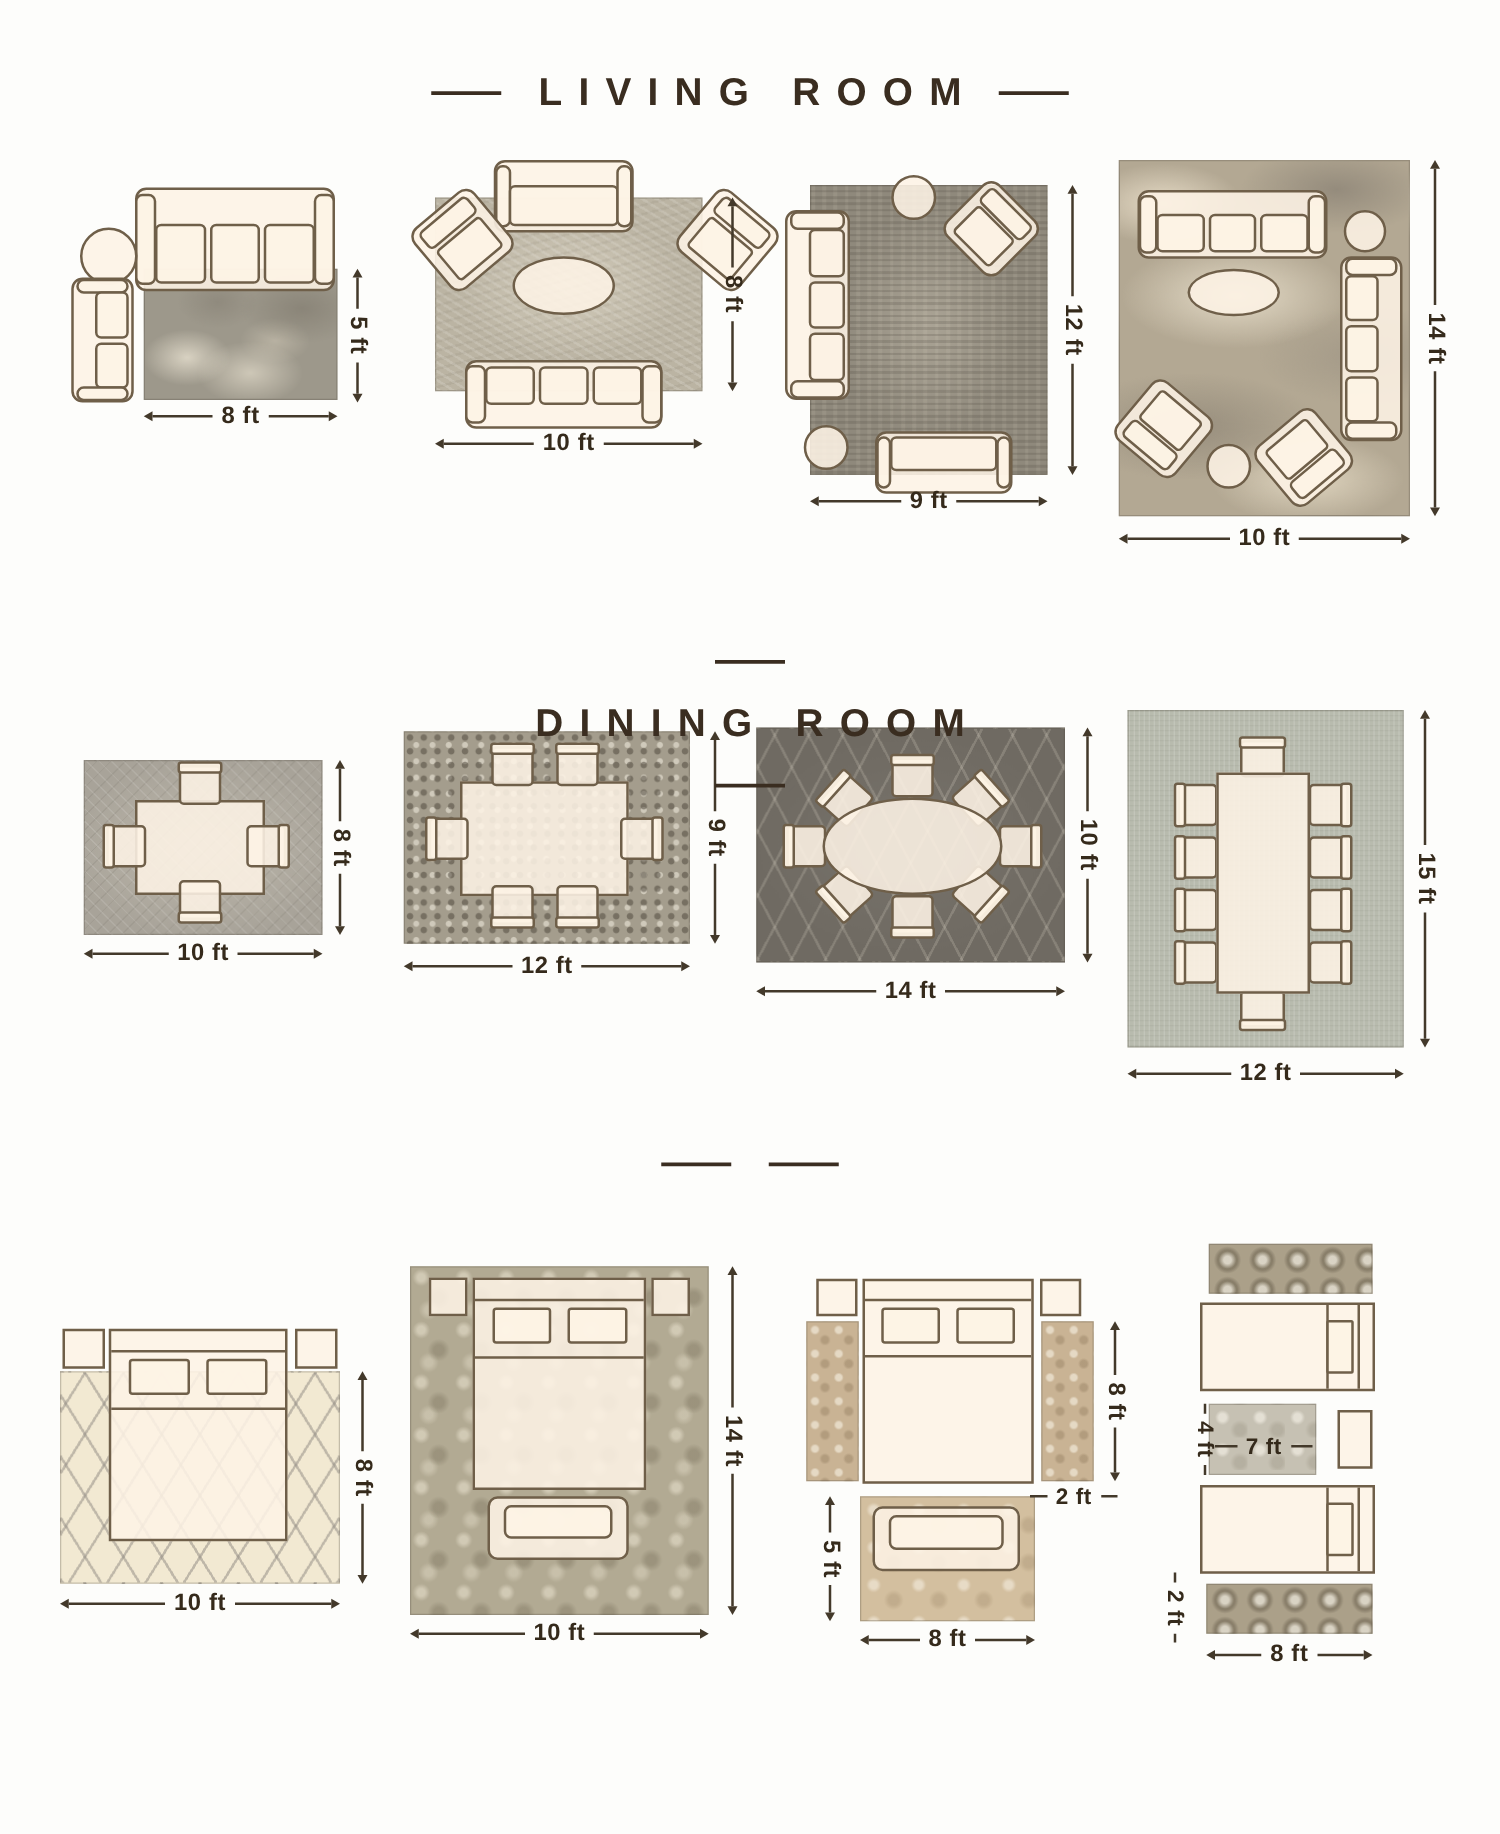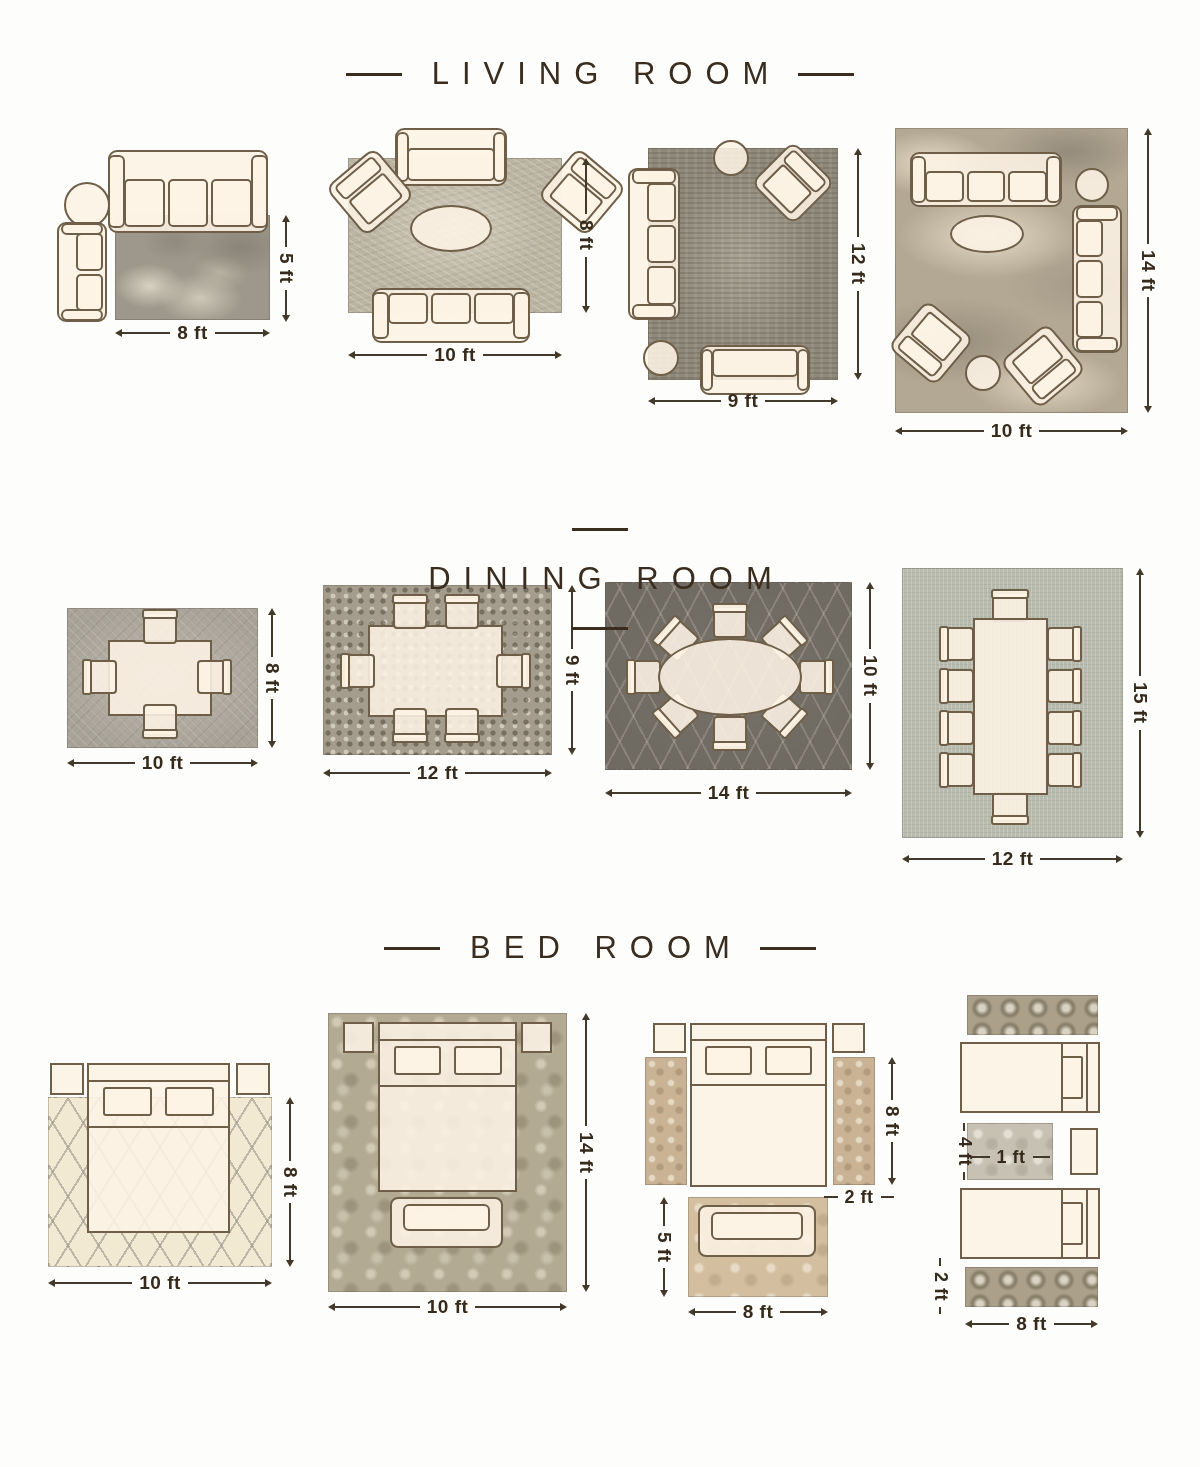--- a/index.html
+++ b/index.html
@@ -2,21 +2,21 @@
 <html><head>
 <meta charset="utf-8">
 <style>
   html,body{margin:0;padding:0;}
   body{width:1200px;height:1467px;background:#fdfdfb;font-family:"Liberation Sans",sans-serif;position:relative;overflow:hidden;}
   .canvas{position:absolute;inset:0;}
   .section{position:absolute;inset:0;}
 
   
   .sec-title{position:absolute;left:0;right:0;display:flex;align-items:center;justify-content:center;gap:30px;color:#3a2d20;z-index:6;}
-  .sec-title .txt{font-size:31px;font-weight:400;letter-spacing:13px;margin-right:-13px;white-space:nowrap;}
+  .sec-title .txt{font-size:31px;font-weight:700;letter-spacing:13px;margin-right:-13px;white-space:nowrap;}
   .sec-title .dash{width:56px;height:3px;background:#3a2d20;}
 
   
   .hdim{position:absolute;display:flex;align-items:center;color:#352a1b;font-weight:700;font-size:19px;z-index:5;height:22px;}
   .hdim .ln{flex:1;height:0;border-top:2px solid #43392a;}
   .hdim .lab{padding:0 7px;white-space:nowrap;letter-spacing:.5px;}
   .hdim .ar{width:0;height:0;border-top:4px solid transparent;border-bottom:4px solid transparent;}
   .hdim .ar.l{border-right:7px solid #43392a;}
   .hdim .ar.r{border-left:7px solid #43392a;}
   .vdim{position:absolute;display:flex;flex-direction:column;align-items:center;color:#352a1b;font-weight:700;font-size:19px;z-index:5;width:24px;}
@@ -369,21 +369,20 @@
         <span class="ln"></span>
       <span class="lab">12 ft</span>
       <span class="ln"></span>
         <span class="ar r"></span>
     </div>
   </div>
 
   <div class="section">
     <div class="sec-title" style="top:930px;">
       <span class="dash"></span>
-      <span class="txt">BED ROOM</span>
       <span class="dash"></span>
     </div>
 
     <div class="rug tx-b1" style="left:48px;top:1097px;width:224px;height:170px;"></div>
     <div class="f ns" style="left:50px;top:1063px;width:34px;height:32px;"></div>
     <div class="f ns" style="left:236px;top:1063px;width:34px;height:32px;"></div>
     <div class="f bed" style="left:87px;top:1063px;width:143px;height:170px;">
       <span class="hb"></span>
       <span class="pillows">
           <i></i>
@@ -479,21 +478,21 @@
       <span class="pil"></span>
     </div>
     <div class="rug tx-b4m" style="left:967px;top:1123px;width:86px;height:57px;"></div>
     <div class="vdim mini" style="left:952px;top:1123px;height:57px;">
       <span class="ln"></span>
       <span class="lab">4 ft</span>
       <span class="ln"></span>
     </div>
     <div class="hdim mini" style="left:972px;top:1146px;width:78px;">
       <span class="ln"></span>
-      <span class="lab">1 ft</span>
+      <span class="lab">7 ft</span>
       <span class="ln"></span>
     </div>
     <div class="f ns" style="left:1070px;top:1128px;width:28px;height:47px;"></div>
     <div class="f bedh" style="left:960px;top:1188px;width:140px;height:71px;">
       <span class="pil"></span>
     </div>
     <div class="rug tx-b4r" style="left:965px;top:1267px;width:133px;height:40px;"></div>
     <div class="vdim mini" style="left:928px;top:1258px;height:56px;">
       <span class="ln"></span>
       <span class="lab">2 ft</span>

